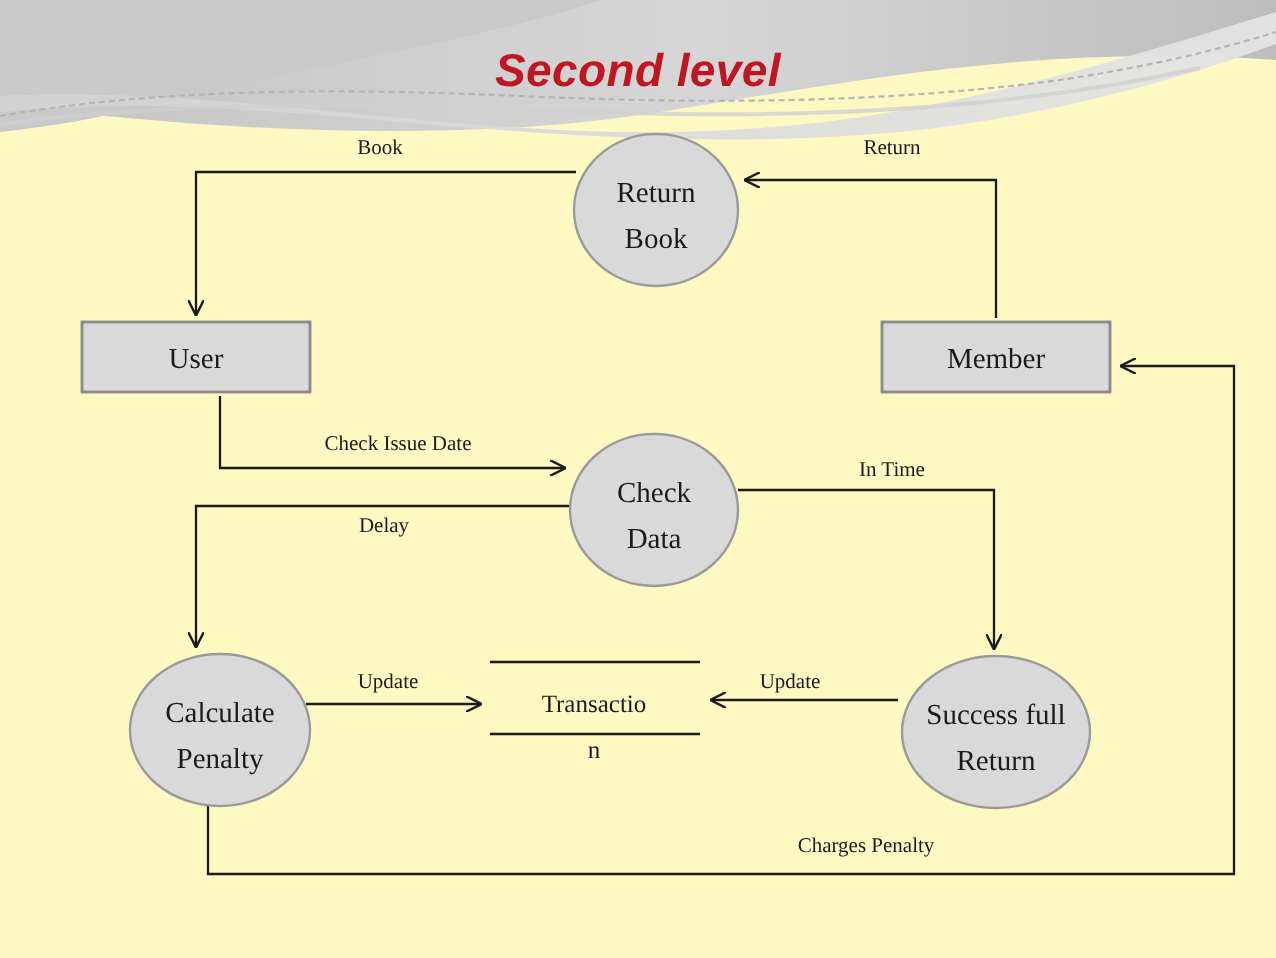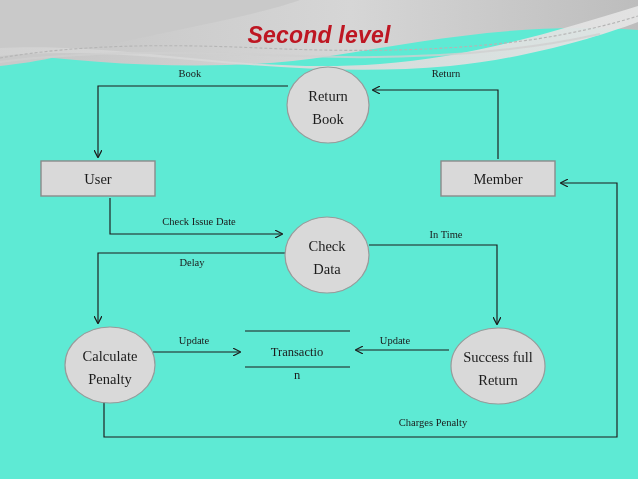--- a/index.html
+++ b/index.html
@@ -5,21 +5,21 @@
   html, body {
     margin: 0;
     padding: 0;
     background: #ffffff;
   }
   #slide {
     position: relative;
     width: 638px;
     height: 479px;
     overflow: hidden;
-    background: #5eead4;
+    background: #fef9c3;
     font-family: "Liberation Serif", serif;
   }
   #bg-decor {
     position: absolute;
     left: 0;
     top: 0;
     width: 638px;
     height: 479px;
     pointer-events: none;
   }

